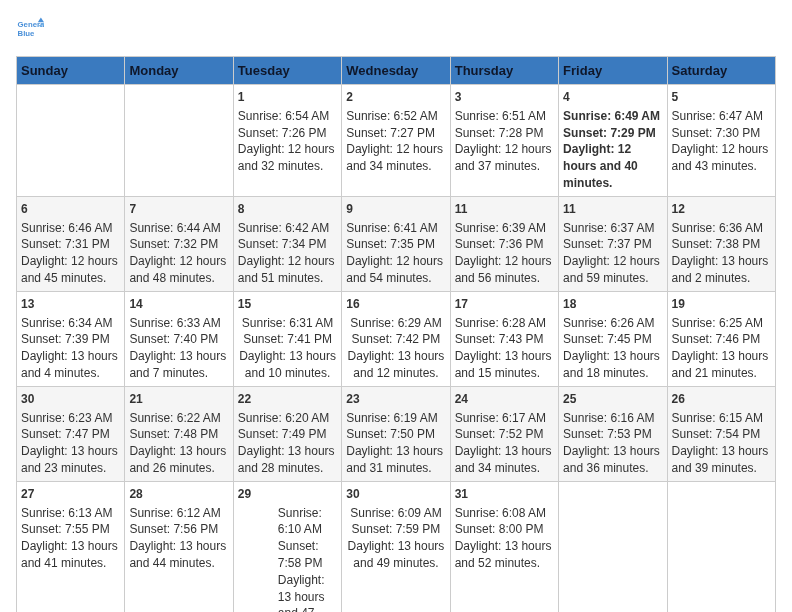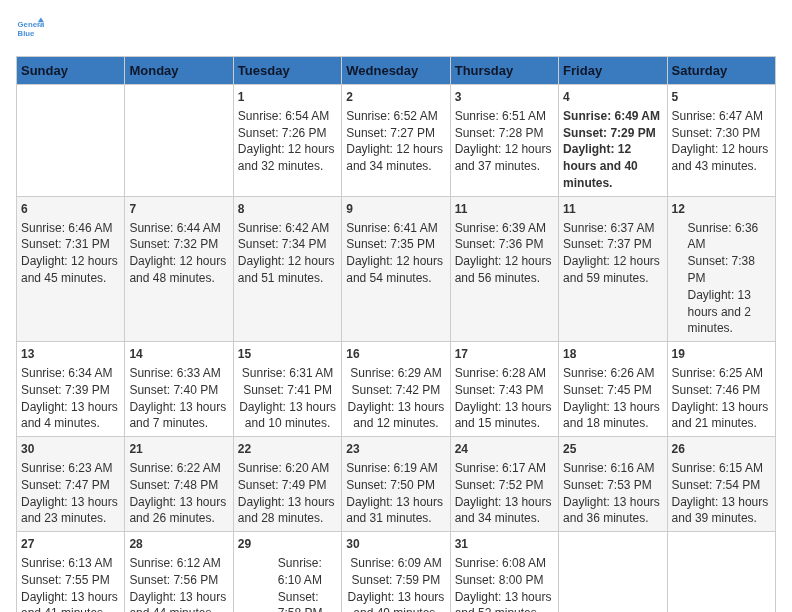--- a/index.html
+++ b/index.html
@@ -191,21 +191,21 @@
 Daylight: 12 hours and 56 minutes.</div>
         </td>
         <td>
           <span class="day-num">11</span>
           <div class="day-info" style="white-space: pre-line;">Sunrise: 6:37 AM
 Sunset: 7:37 PM
 Daylight: 12 hours and 59 minutes.</div>
         </td>
         <td>
           <span class="day-num">12</span>
-          <div class="day-info" style="white-space: pre-line; margin-left: 16px;">Sunrise: 6:36 AM
+          <div class="day-info" style="white-space: pre-line;">Sunrise: 6:36 AM
 Sunset: 7:38 PM
 Daylight: 13 hours and 2 minutes.</div>
         </td>
       </tr>
       <tr>
         <td>
           <span class="day-num">13</span>
           <div class="day-info" style="white-space: pre-line;">Sunrise: 6:34 AM
 Sunset: 7:39 PM
 Daylight: 13 hours and 4 minutes.</div>

